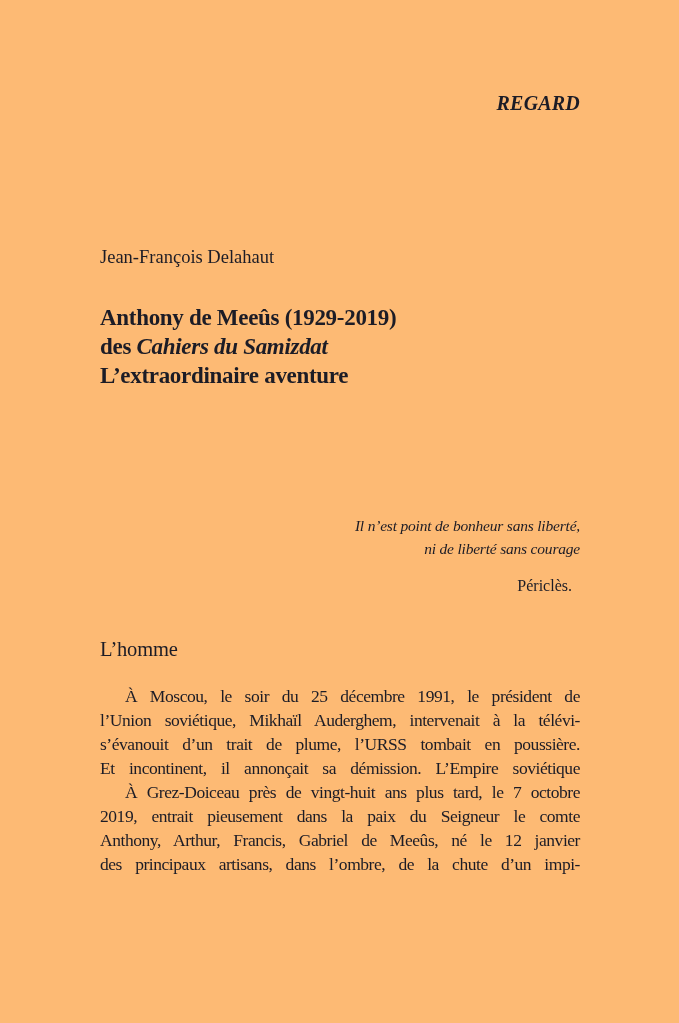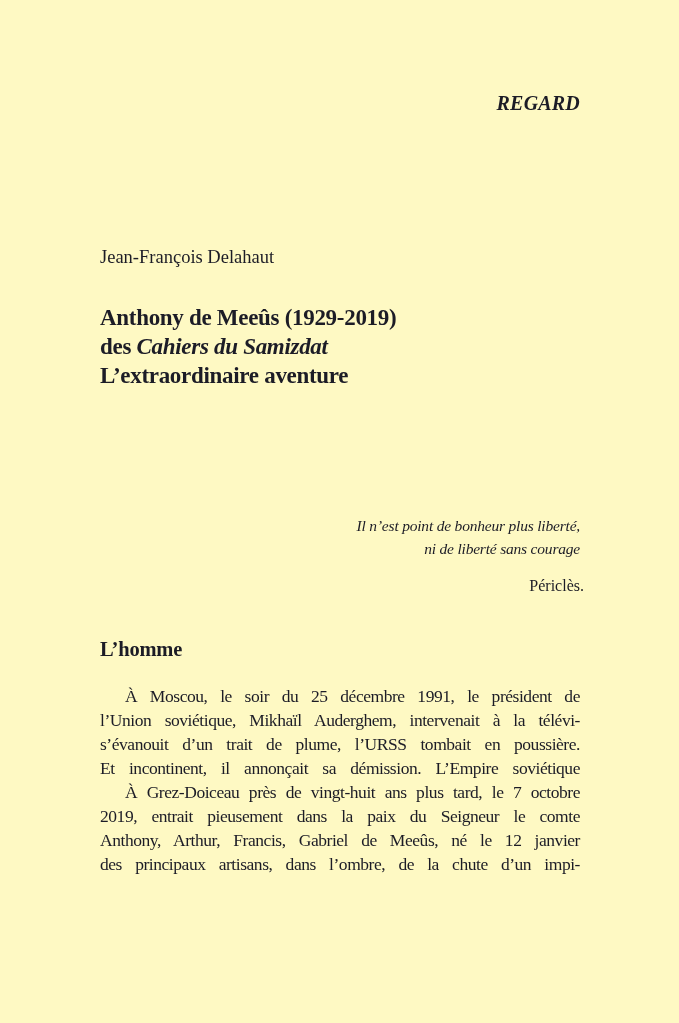--- a/index.html
+++ b/index.html
@@ -60,33 +60,33 @@
     width: 480px;
     text-align: right;
     font-style: italic;
     font-size: 15.5px;
     line-height: 23px;
     letter-spacing: -0.2px;
   }
   .attribution {
     position: absolute;
     top: 574px;
-    left: 104px;
+    left: 92px;
     width: 480px;
     text-align: right;
     font-size: 16px;
     line-height: 23px;
   }
   
   .section-heading {
     position: absolute;
     top: 636px;
     left: 100px;
     width: 480px;
-    font-weight: bold;
+    font-weight: normal;
     font-size: 20.5px;
     line-height: 26px;
     letter-spacing: -0.2px;
   }
   
   .body-text {
     position: absolute;
     top: 684px;
     left: 100px;
     width: 480px;
@@ -103,34 +103,34 @@
   .body-text .line.indent {
     padding-left: 25px;
   }
   .it {
     font-style: italic;
   }
 </style>
 </head>
 <body>
 
-<div class="page" style="color: rgb(28, 28, 38); background: #fef9c3;">
+<div class="page" style="color: rgb(28, 28, 38); background: #fdba74;">
 
   <div class="journal-header">REGARD</div>
 
   <div class="author">Jean-François Delahaut</div>
 
   <div class="title">
     <div>Anthony de Meeûs (1929-2019)</div>
     <div><span>des </span><span class="it">Cahiers du Samizdat</span></div>
     <div>L’extraordinaire aventure</div>
   </div>
 
   <div class="epigraph">
-    <div>Il n’est point de bonheur plus liberté,</div>
+    <div>Il n’est point de bonheur sans liberté,</div>
     <div>ni de liberté sans courage</div>
   </div>
 
   <div class="attribution">Périclès.</div>
 
   <div class="section-heading">L’homme</div>
 
   <div class="body-text">
       <div class="line indent"><span>À Moscou, le soir du 25 décembre 1991, le président de</span></div>
       <div class="line"><span>l’Union soviétique, Mikhaïl Auderghem, intervenait à la télévi-</span></div>

